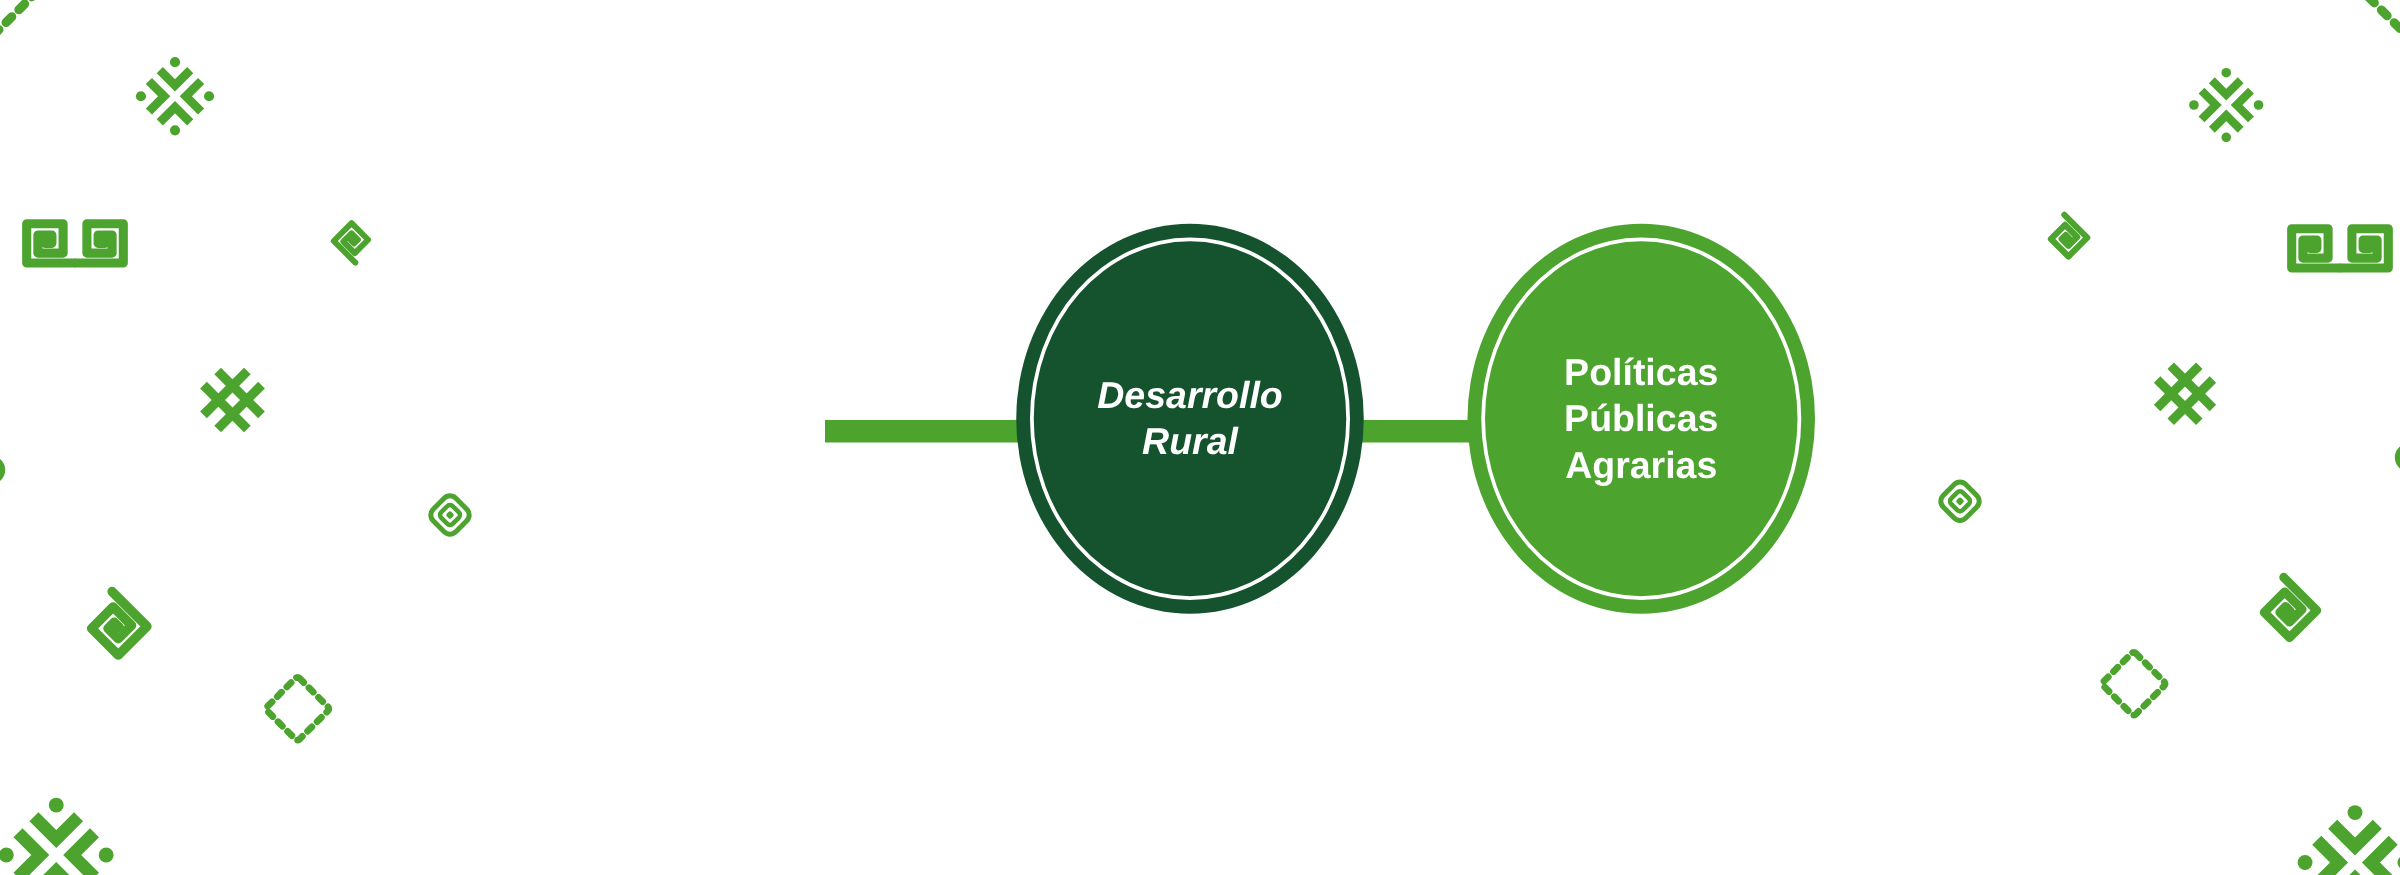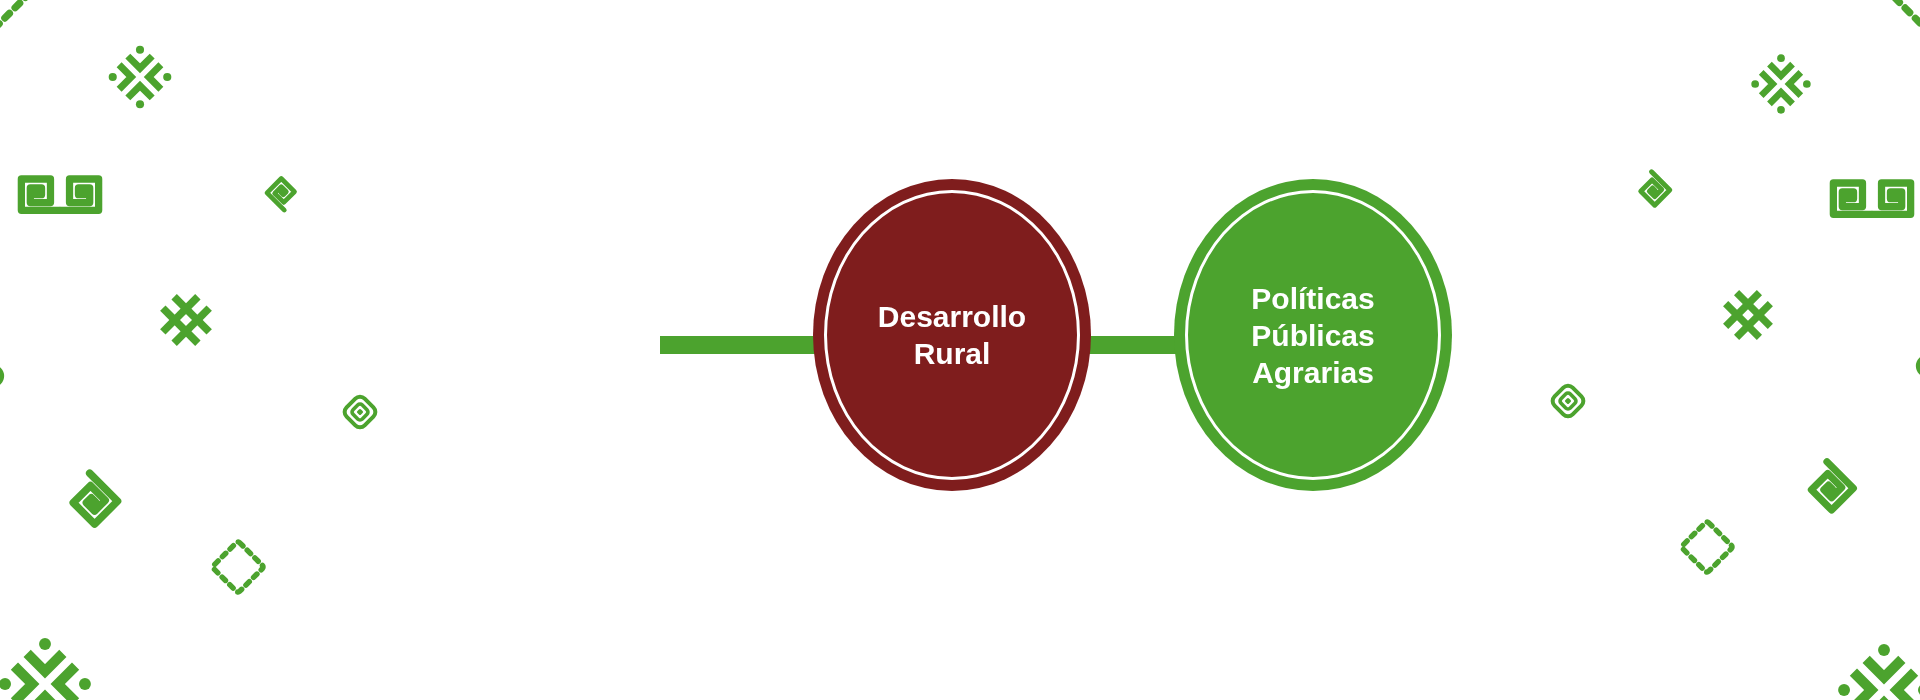--- a/index.html
+++ b/index.html
@@ -87,21 +87,21 @@
     <use href="#ic-ring" transform="translate(1937,366)"></use>
     <use href="#ic-bullseye" transform="translate(1568,401) scale(0.73)"></use>
     <use href="#ic-spiral" transform="translate(1832,491) scale(0.55) rotate(225)"></use>
     <use href="#ic-dotdiamond" transform="translate(1707,547) scale(1.08)"></use>
     <use href="#ic-cross" transform="translate(1884,690) scale(0.85)"></use>
   </svg>
 
   <div id="conn-1" class="connector" style="background: rgb(76, 163, 46);"></div>
   <div id="conn-2" class="connector" style="background: rgb(76, 163, 46);"></div>
 
-  <div id="node-2" class="node" style="background: #7f1d1d;">
+  <div id="node-2" class="node" style="background: #14532d; font-style: italic;">
     <div class="node-label" style="color: rgb(255, 255, 255);">Desarrollo
 Rural</div>
   </div>
   <div id="node-3" class="node" style="background: rgb(76, 163, 46); align-items: center;">
     <div class="node-label" style="color: rgb(255, 255, 255);">Políticas
 Públicas
 Agrarias</div>
   </div>
 
 </div>

